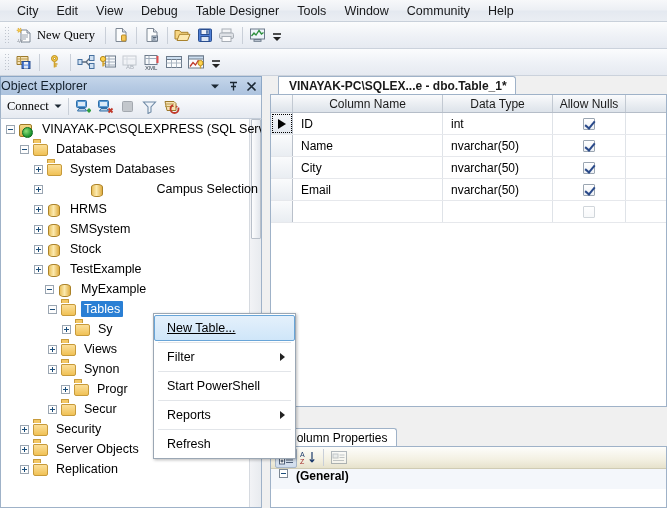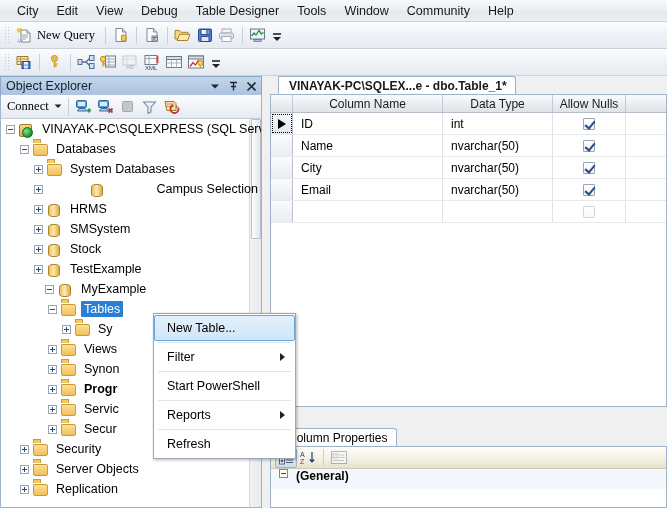--- a/index.html
+++ b/index.html
@@ -39,21 +39,21 @@
   .tb-overflow { width:13px; height:22px; display:flex; align-items:flex-end; justify-content:center;
                  margin-left:2px; }
   
   #oe {
     position:absolute; left:0; top:76px; width:262px; height:432px;
     background:#f2f3f5;
   }
   #oe-title {
     height:19px; background:linear-gradient(to bottom,#c5d6ea 0%,#b7cbe4 50%,#adc3de 100%);
     border:1px solid #8ca7c6; border-bottom:none;
-    display:flex; align-items:center; padding-left:5px;
+    display:flex; align-items:center; 
     font-size:12.5px; color:#14202c;
   }
   #oe-title .spacer { flex:1; }
   .oe-hdr-btn { width:16px; height:15px; display:flex; align-items:center; justify-content:center; margin-right:2px; }
   #oe-toolbar {
     height:24px; background:linear-gradient(to bottom,#fbfcfd 0%,#eef1f6 60%,#e6eaf1 100%);
     border-left:1px solid #9fb2c8; border-right:1px solid #9fb2c8; border-bottom:1px solid #c3ccd8;
     display:flex; align-items:center; padding-left:4px;
   }
   #oe-tree {
@@ -148,21 +148,21 @@
     position:absolute; left:153px; top:313px; width:143px;
     background:#fff; border:1px solid #9ba7b4; box-shadow:1px 1px 3px rgba(0,0,0,.28);
     padding:1px; z-index:50;
   }
   #ctxmenu .cm-item {
     height:26px; display:flex; align-items:center; padding-left:12px;
     font-size:12.5px; position:relative;
   }
   #ctxmenu .cm-item.highlight {
     background:linear-gradient(to bottom,#e4f0fb,#cfe6f9);
-    border:1px solid #68a5d8; border-radius:2px; margin:0 -1px;
+    border:1px solid #68a5d8; border-radius:2px; margin:0 -1px;text-decoration:underline;
   }
   #ctxmenu .cm-sep { height:1px; background:#e2e5e9; margin:1px 3px; }
   #ctxmenu .arrow { position:absolute; right:9px; width:0; height:0;
     border-top:4px solid transparent; border-bottom:4px solid transparent; border-left:5px solid #222; }
   .hidden-under { position:relative; z-index:1; }
 </style>
 </head>
 <body>
 
 <div id="menubar">
@@ -498,33 +498,26 @@
           </span>
           <span class="node-label">Views</span>
         </div>
         <div class="node" style="padding-left: 47px;">
           <span class="exp plus"></span>
           <span class="ico">
             <span class="folder" style="display: block; margin-top: 2px;"></span>
           </span>
           <span class="node-label">Synon</span>
         </div>
-        <div class="node" style="padding-left: 47px; font-weight: bold;">
+        <div class="node" style="padding-left: 60px;">
           <span class="exp plus"></span>
           <span class="ico">
             <span class="folder" style="display: block; margin-top: 2px;"></span>
           </span>
           <span class="node-label">Progr</span>
-        </div>
-        <div class="node" style="padding-left: 47px;">
-          <span class="exp plus"></span>
-          <span class="ico">
-            <span class="folder" style="display: block; margin-top: 2px;"></span>
-          </span>
-          <span class="node-label">Servic</span>
         </div>
         <div class="node" style="padding-left: 47px;">
           <span class="exp plus"></span>
           <span class="ico">
             <span class="folder" style="display: block; margin-top: 2px;"></span>
           </span>
           <span class="node-label">Secur</span>
         </div>
         <div class="node" style="padding-left: 19px;">
           <span class="exp plus"></span>

